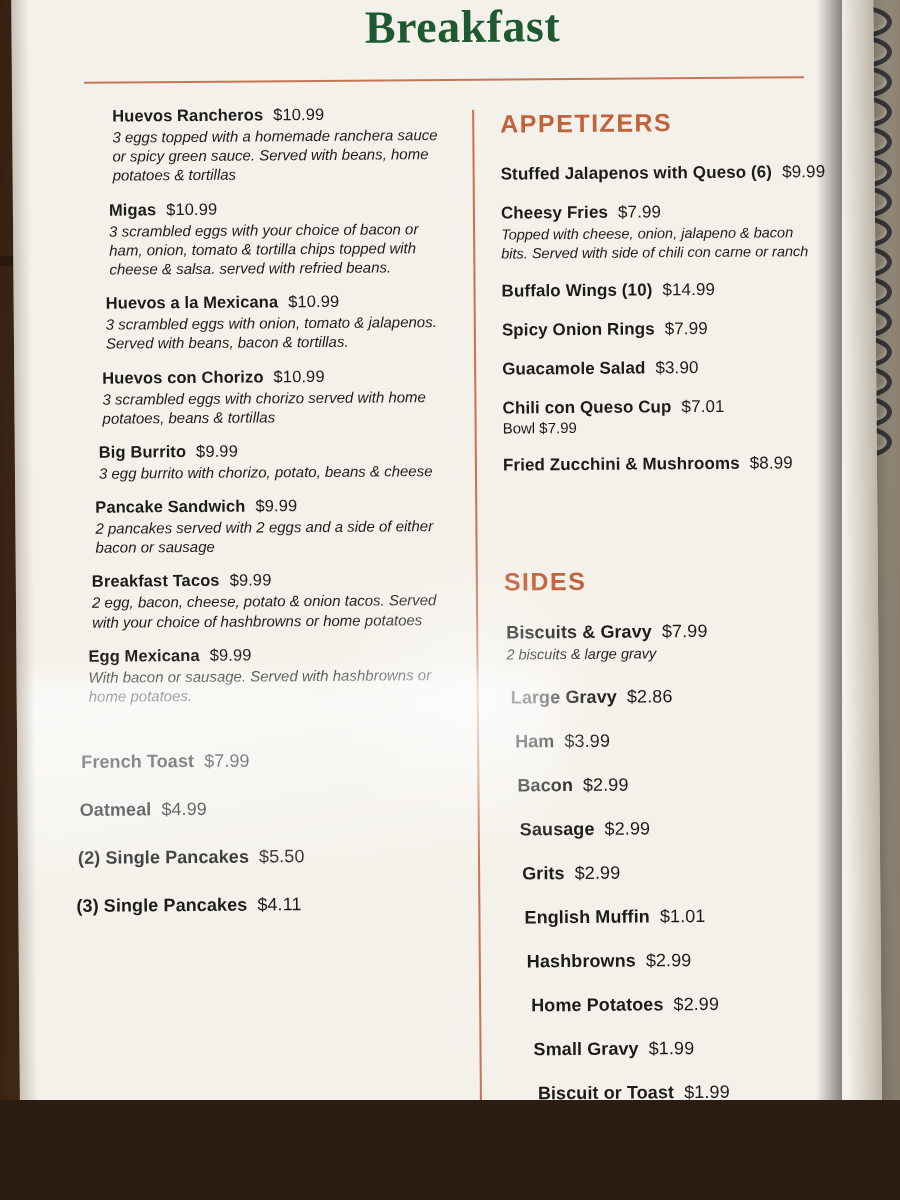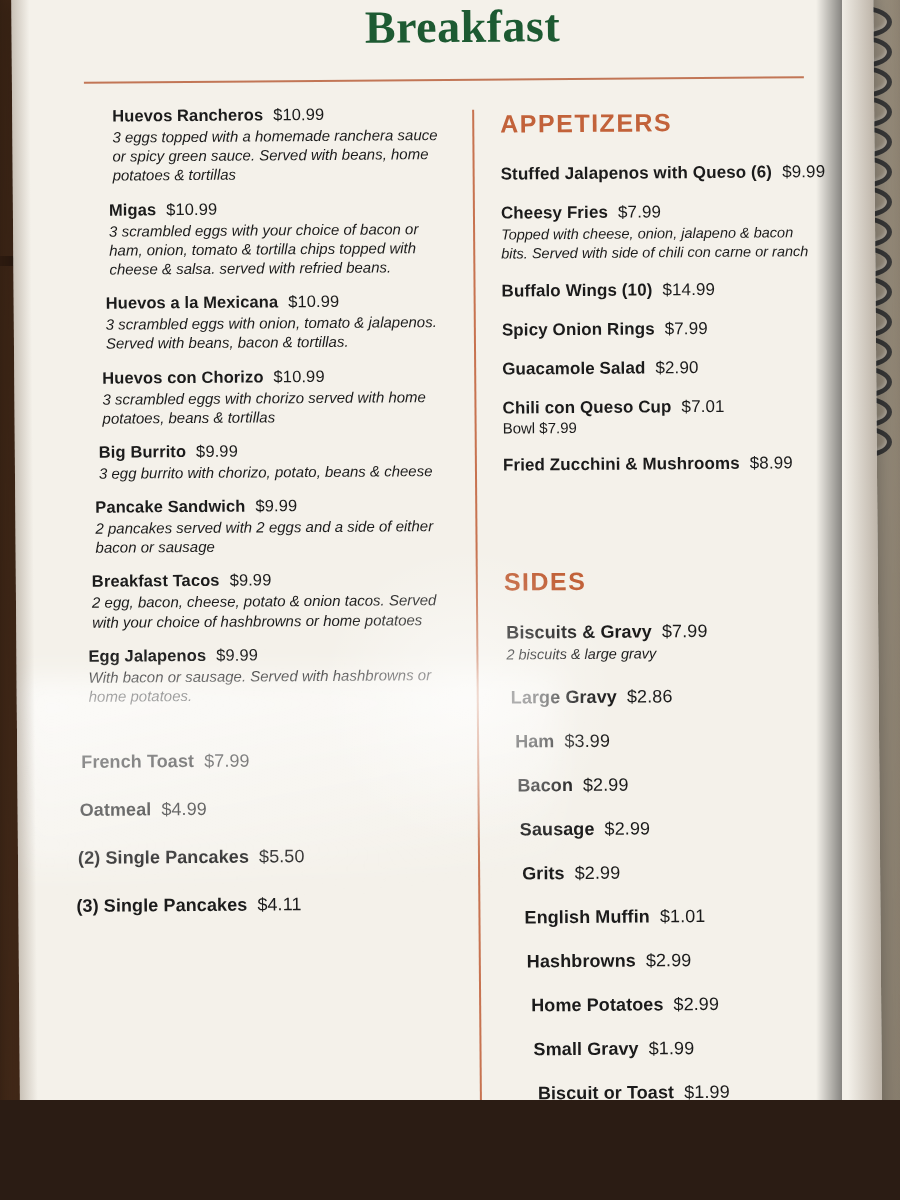--- a/index.html
+++ b/index.html
@@ -316,21 +316,21 @@
 
           <div class="item">
             <div class="item-line">
               <span>Breakfast Tacos</span><span class="price">$9.99</span>
             </div>
             <div class="item-desc">2 egg, bacon, cheese, potato &amp; onion tacos. Served with your choice of hashbrowns or home potatoes</div>
           </div>
 
           <div class="item">
             <div class="item-line">
-              <span>Egg Jalapenos</span><span class="price">$9.99</span>
+              <span>Egg Mexicana</span><span class="price">$9.99</span>
             </div>
             <div class="item-desc">With bacon or sausage. Served with hashbrowns or home potatoes.</div>
           </div>
 
           <div class="plain-list">
             <div class="item">
               <div class="item-line">
                 <span>French Toast</span><span class="price">$7.99</span>
               </div>
             </div>
@@ -379,21 +379,21 @@
           </div>
 
           <div class="item">
             <div class="item-line">
               <span>Spicy Onion Rings</span><span class="price">$7.99</span>
             </div>
           </div>
 
           <div class="item">
             <div class="item-line">
-              <span>Guacamole Salad</span><span class="price">$2.90</span>
+              <span>Guacamole Salad</span><span class="price">$3.90</span>
             </div>
           </div>
 
           <div class="item">
             <div class="item-line">
               <span>Chili con Queso Cup</span><span class="price">$7.01</span>
             </div>
             <div class="item-sub">Bowl $7.99</div>
           </div>
 

